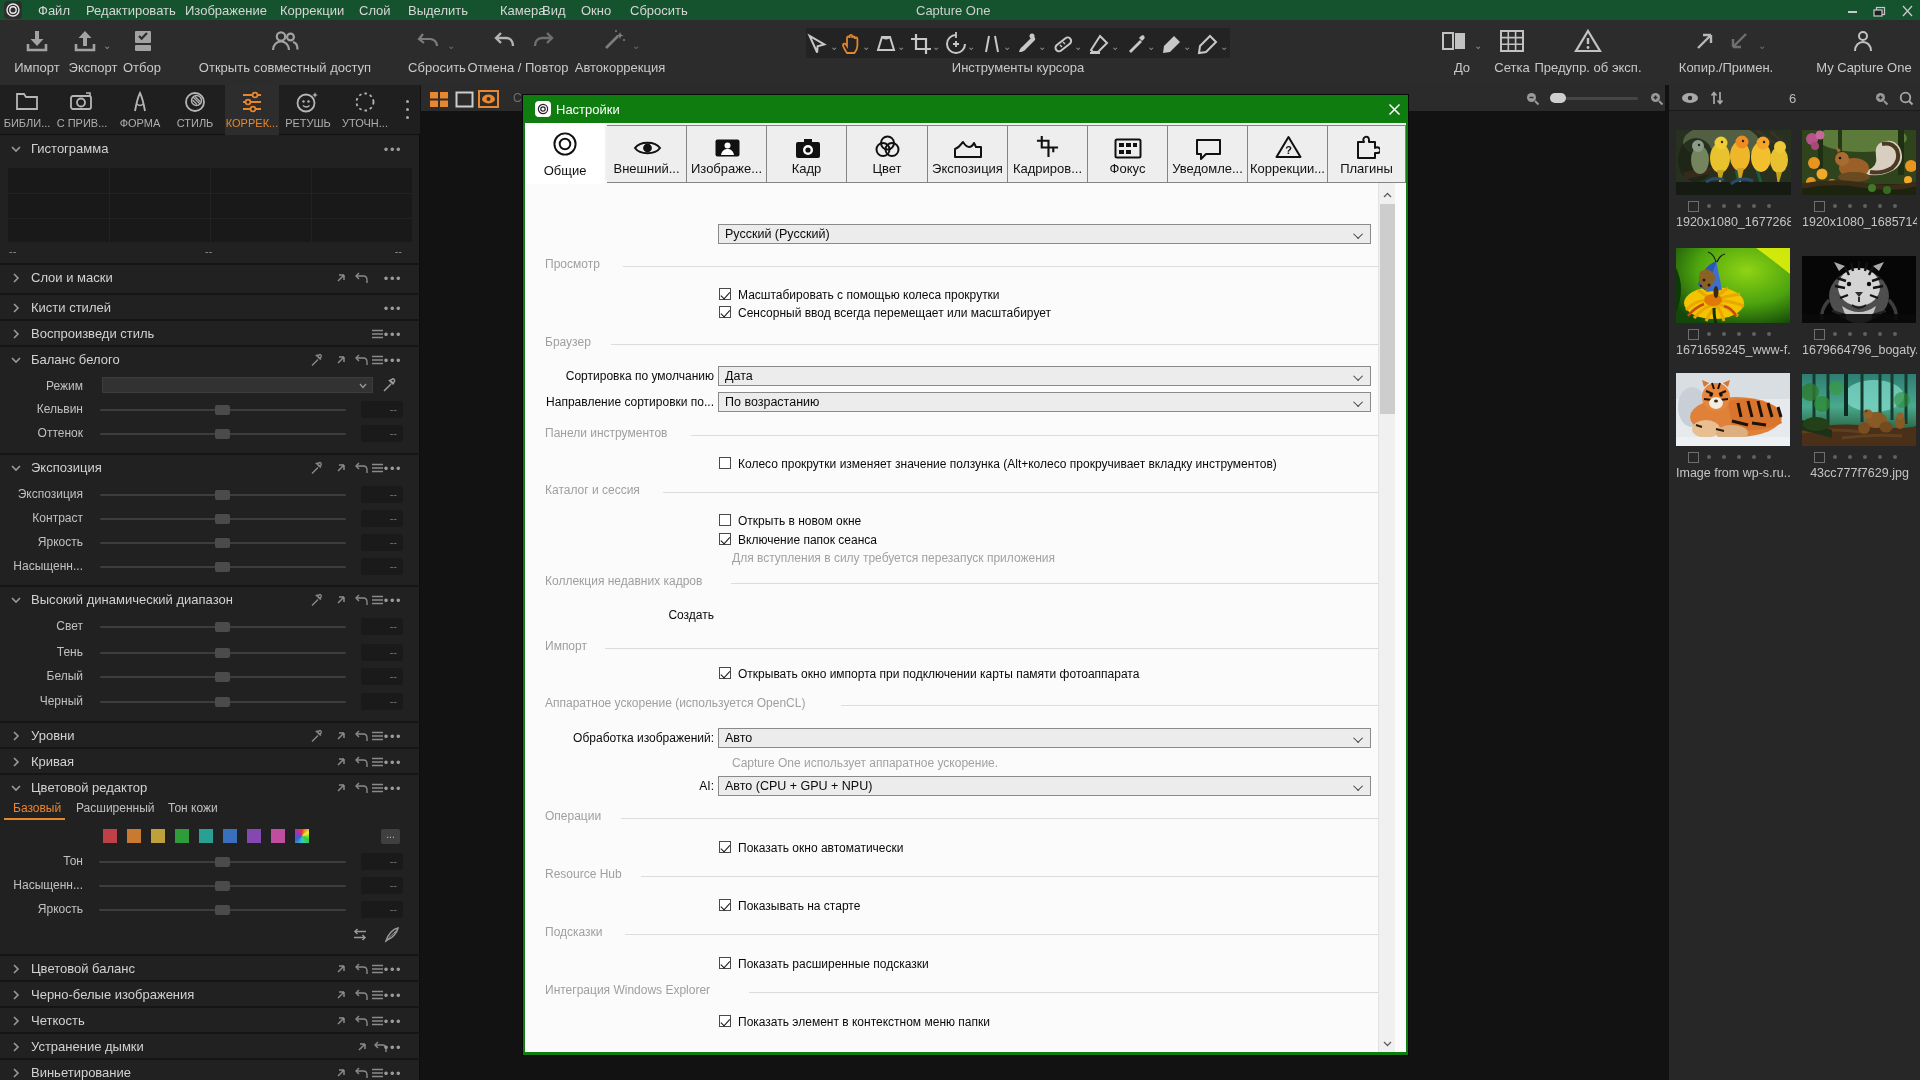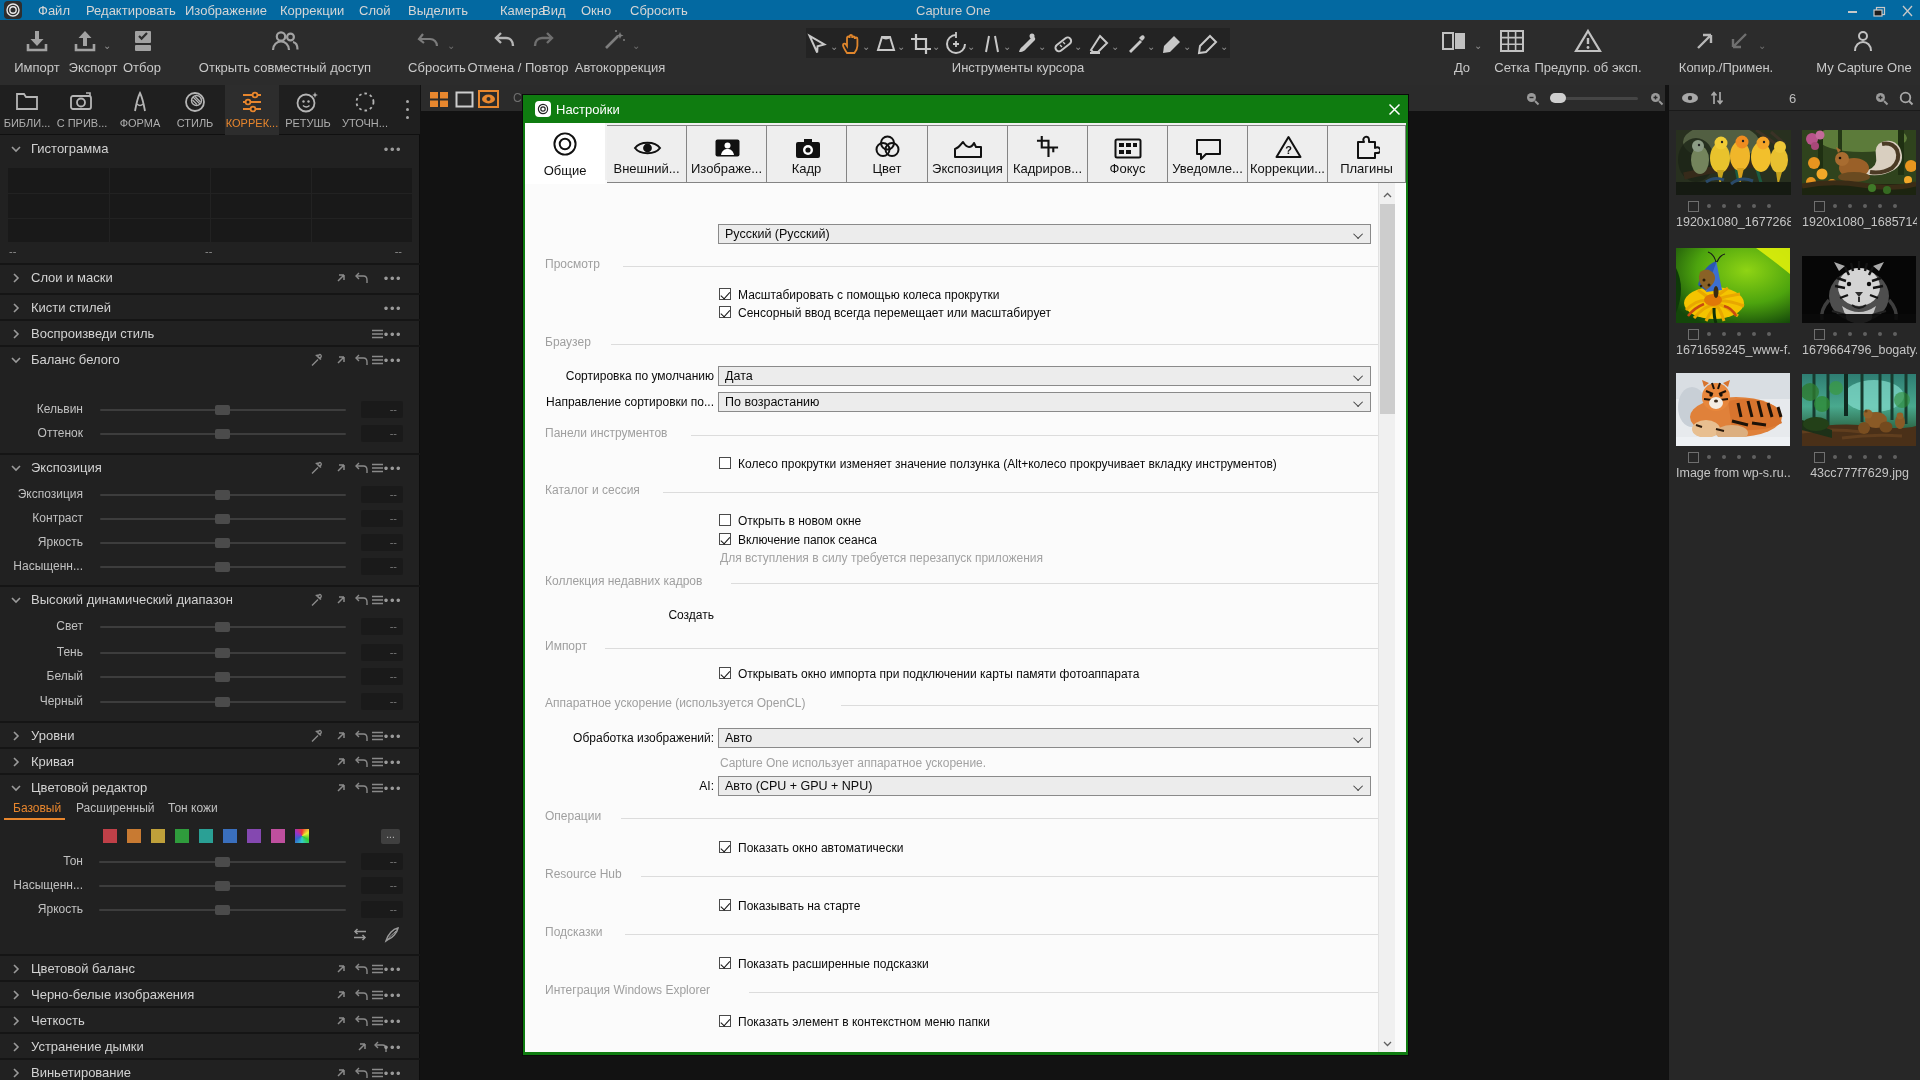--- a/index.html
+++ b/index.html
@@ -1,18 +1,18 @@
 <!DOCTYPE html>
 <html><head><meta charset="utf-8">
 <style>
 *{margin:0;padding:0;box-sizing:border-box}
 html,body{width:1920px;height:1080px;overflow:hidden;background:#121212;font-family:"Liberation Sans",sans-serif;}
 .a{position:absolute}
 
-#menubar{left:0;top:0;width:1920px;height:20px;background:#0369a1;color:#d6d6d6;font-size:13px}
+#menubar{left:0;top:0;width:1920px;height:20px;background:#14532d;color:#d6d6d6;font-size:13px}
 #menubar span{position:absolute;top:3px}
 #toolbar{left:0;top:20px;width:1920px;height:65px;background:#2c2c2c}
 .tlbl{position:absolute;top:40px;font-size:13px;color:#c9c9c9;white-space:nowrap;transform:translateX(-50%)}
 .ticon{position:absolute;top:8px}
 .chev{position:absolute;top:20px;width:9px;height:9px;color:#8f8f8f;font-size:10px}
 
 #lpanel{left:0;top:85px;width:420px;height:995px;background:#212121;border-right:1px solid #0d0d0d}
 #ltabs{position:absolute;left:0;top:0;width:420px;height:50px;background:#1f1f1f;border-bottom:1px solid #101010}
 .ltab{position:absolute;top:0;width:54px;height:50px;text-align:center}
 .ltab .ic{margin-top:5px;height:24px}
@@ -45,21 +45,21 @@
 .dtab .lb{position:absolute;bottom:6px;width:100%;font-size:13px;color:#111}
 .dtab.sel{top:28px;height:61px;background:#fff;border:none;z-index:5}
 .dsec{position:absolute;left:20px;width:846px;font-size:12px;color:#9f9f9f;white-space:nowrap}
 .dsec i{position:absolute;top:9px;height:1px;background:#dcdcdc;font-style:normal}
 .dcb{position:absolute;width:12px;height:12px;background:#fff;border:1px solid #4a4a4a}
 .dcb.c::after{content:"";position:absolute;left:3px;top:0.5px;width:4px;height:7.5px;border:solid #161616;border-width:0 1.8px 1.8px 0;transform:rotate(42deg)}
 .dcbl{position:absolute;font-size:12px;color:#0a0a0a;white-space:nowrap}
 .ddd{position:absolute;left:193px;width:653px;height:20px;background:#ececec;border:1px solid #8a8a8a;font-size:12.5px;color:#0a0a0a;line-height:18px;padding-left:6px}
 .ddd::after{content:"";position:absolute;right:7px;top:7px;width:6px;height:6px;border:solid #444;border-width:0 0 1.6px 1.6px;transform:rotate(-45deg) translateY(-2px)}
 .dlab{position:absolute;font-size:12px;color:#0a0a0a;white-space:nowrap;text-align:right}
-.dnote{position:absolute;left:195px;font-size:12px;color:#a2a2a2;white-space:nowrap}
+.dnote{position:absolute;left:207px;font-size:12px;color:#a2a2a2;white-space:nowrap}
 </style></head>
 <body>
 
 <div class="a" id="menubar">
   <svg class="a" style="left:4px;top:1px" width="18" height="18" viewBox="0 0 18 18">
       <rect x="0" y="0" width="18" height="18" rx="4" fill="#2e2e2e"></rect>
       <circle cx="9" cy="9" r="6" fill="none" stroke="#e8e8e8" stroke-width="1.4"></circle>
       <circle cx="9" cy="9" r="3.2" fill="none" stroke="#e8e8e8" stroke-width="1.4"></circle>
     </svg>
   <span style="left:38px">Файл</span>
@@ -358,20 +358,30 @@
       </svg>
     <svg class="hic" style="right:52px" width="13" height="12" viewBox="0 0 13 12">
         <path d="M4 1 L1 4 l3 3" fill="none" stroke="#8a8a8a" stroke-width="1.4"></path>
         <path d="M1.5 4 h7 c2.5 0 3.5 2 3.5 4 v3" fill="none" stroke="#8a8a8a" stroke-width="1.4"></path>
       </svg>
     <svg class="hic" style="right:36px" width="13" height="12" viewBox="0 0 13 12">
         <path d="M1 2.5 h11 M1 6 h11 M1 9.5 h11" stroke="#8a8a8a" stroke-width="1.5"></path>
       </svg>
     <span class="hic" style="right:18px;letter-spacing:1.5px;color:#9a9a9a">•••</span>
   </div>
+  <div class="srow" style="top:290px">
+    <span class="lb">Режим</span>
+    <div class="a" style="left:102px;top:2px;width:271px;height:16px;background:#323232;border:1px solid #3c3c3c"></div>
+    <svg class="a" style="left:359px;top:8px" width="8" height="6" viewBox="0 0 8 6">
+        <path d="M1 1 l3 3.4 L7 1" fill="none" stroke="#9a9a9a" stroke-width="1.3"></path>
+      </svg>
+    <svg class="a" style="left:383px;top:2px" width="14" height="15" viewBox="0 0 14 15">
+        <path d="M1 14 l7-7 M8 4 l3 3 M9 2.5 c1.2-1.8 3.5 .5 2.3 2.3 l-1.8 1.8 -3-3 z" stroke="#9a9a9a" stroke-width="1.5" fill="none"></path>
+      </svg>
+  </div>
   <div class="srow" style="top:313px">
       <span class="lb">Кельвин</span>
       <div class="tr"></div>
       <div class="hd"></div>
       <div class="vb">--</div>
     </div>
   <div class="srow" style="top:337px">
       <span class="lb">Оттенок</span>
       <div class="tr"></div>
       <div class="hd"></div>

